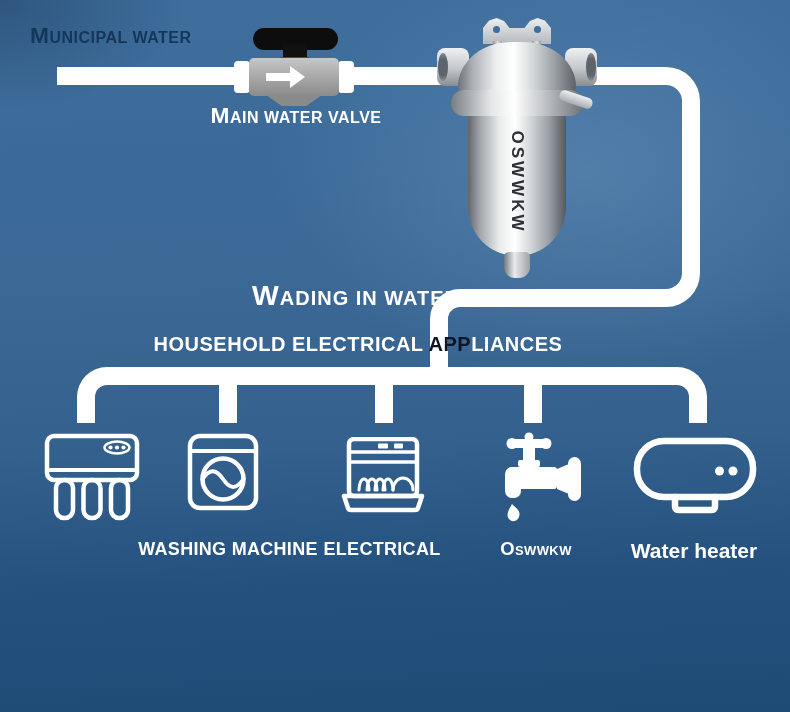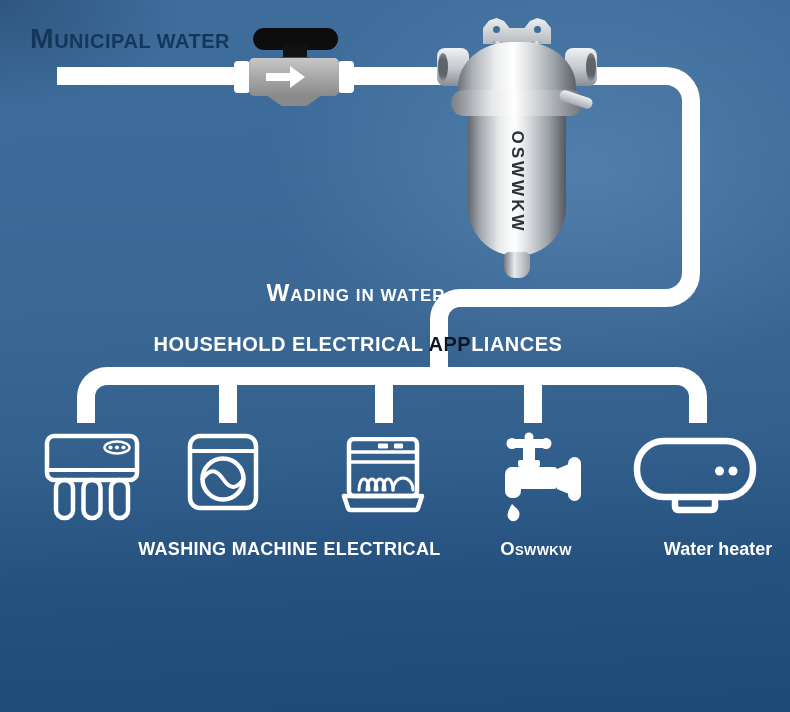--- a/index.html
+++ b/index.html
@@ -20,31 +20,31 @@
   .pipe-feeder{left:430px;top:289px;width:44px;height:96px;
     border-left:18px solid #fff;border-top:18px solid #fff;border-top-left-radius:30px;}
   .pipe-manifold{left:77px;top:367px;width:630px;height:56px;
     border-top:18px solid #fff;border-left:18px solid #fff;border-right:18px solid #fff;
     border-top-left-radius:30px;border-top-right-radius:30px;}
   .drop{top:367px;width:18px;height:56px;background:#fff;}
   .d1{left:219px;} .d2{left:375px;} .d3{left:524px;}
   
   .lbl{position:absolute;line-height:1;color:#fff;letter-spacing:.5px;white-space:nowrap;z-index:6;}
   .caps::first-letter{font-size:1.42em;}
-  .municipal{left:30px;top:24px;font-size:20px;font-weight:600;color:#14365a;}
+  .municipal{left:30px;top:24px;font-size:16px;font-weight:600;color:#14365a;}
   .source{left:28px;top:88px;font-size:18.5px;font-weight:600;}
   .valve-lbl{left:296px;top:104px;font-size:16px;font-weight:700;transform:translateX(-50%);}
-  .wading{left:356px;top:281px;font-size:17px;font-weight:600;letter-spacing:1px;transform:translateX(-50%);}
+  .wading{left:356px;top:281px;font-size:20px;font-weight:600;letter-spacing:1px;transform:translateX(-50%);}
   .household{left:358px;top:317px;font-size:20px;font-weight:700;transform:translateX(-50%);margin-top:17px;}
   .household .dark{color:#0c1626;}
   .app-lbl{position:absolute;top:540px;line-height:1;color:#fff;white-space:nowrap;transform:translateX(-50%);z-index:6;}
   .s-caps{font-size:13px;font-weight:600;letter-spacing:.4px;}
   .s-caps::first-letter{font-size:1.42em;}
   .s-bold{font-size:18px;font-weight:700;letter-spacing:.3px;}
-  .s-mixed{font-size:18px;font-weight:700;margin-left:24px;}
+  .s-mixed{font-size:21px;font-weight:700;}
   
   .valve{position:absolute;left:0;top:0;z-index:2;}
   .valve div{position:absolute;}
   .v-handle-bar{left:253px;top:28px;width:85px;height:22px;background:#0d0d0d;border-radius:11px;}
   .v-handle-stem{left:283px;top:44px;width:24px;height:16px;background:#111;}
   .v-stem-nut{left:280px;top:57px;width:30px;height:6px;background:#5c4637;border-radius:2px;}
   .v-collar{top:61px;width:16px;height:32px;background:#fff;border-radius:4px;}
   .v-collar.left{left:234px;} .v-collar.right{left:338px;}
   .v-body{left:249px;top:58px;width:90px;height:38px;border-radius:5px;
     background:linear-gradient(180deg,#c7c7c7 0%,#ababab 45%,#8b8b8b 100%);}
@@ -92,20 +92,21 @@
 
   <div class="seg-top pipe"></div>
   <div class="pipe-c"></div>
   <div class="pipe-feeder"></div>
   <div class="pipe-manifold"></div>
   <div class="drop d1"></div>
   <div class="drop d2"></div>
   <div class="drop d3"></div>
 
   <div class="lbl municipal caps">MUNICIPAL WATER</div>
+  <div class="lbl valve-lbl caps">MAIN WATER VALVE</div>
 
   <div class="valve">
     <div class="v-handle-bar"></div>
     <div class="v-handle-stem"></div>
     <div class="v-stem-nut"></div>
     <div class="v-collar left"></div>
     <div class="v-collar right"></div>
     <div class="v-body"></div>
     <div class="v-body-tail"></div>
     <div class="v-arrow-shaft"></div>

